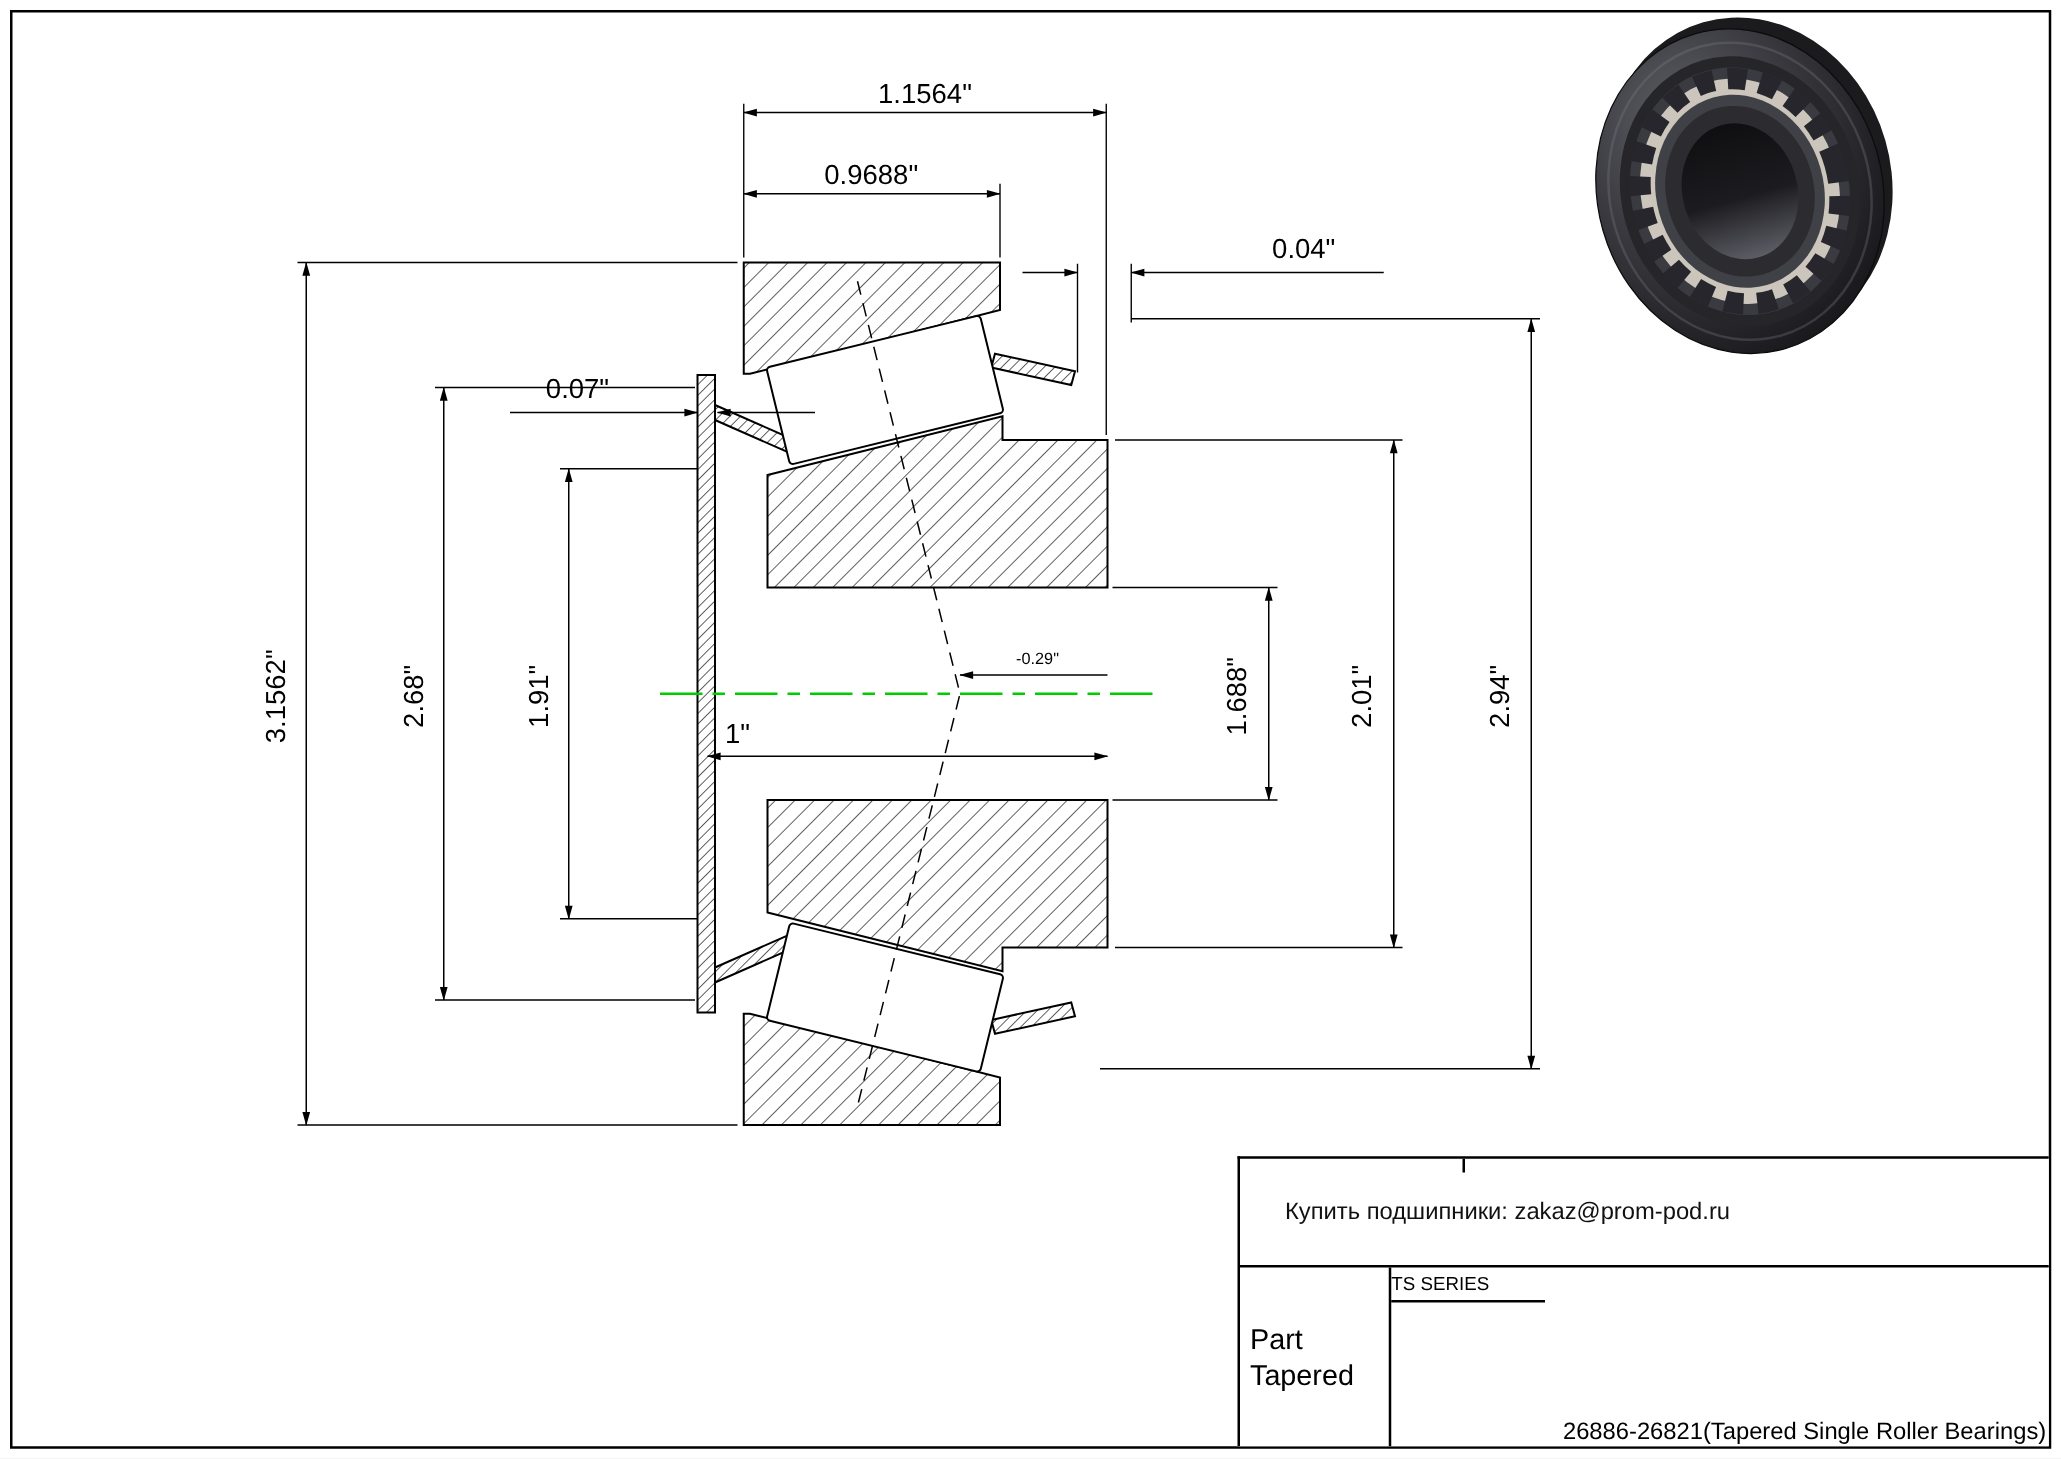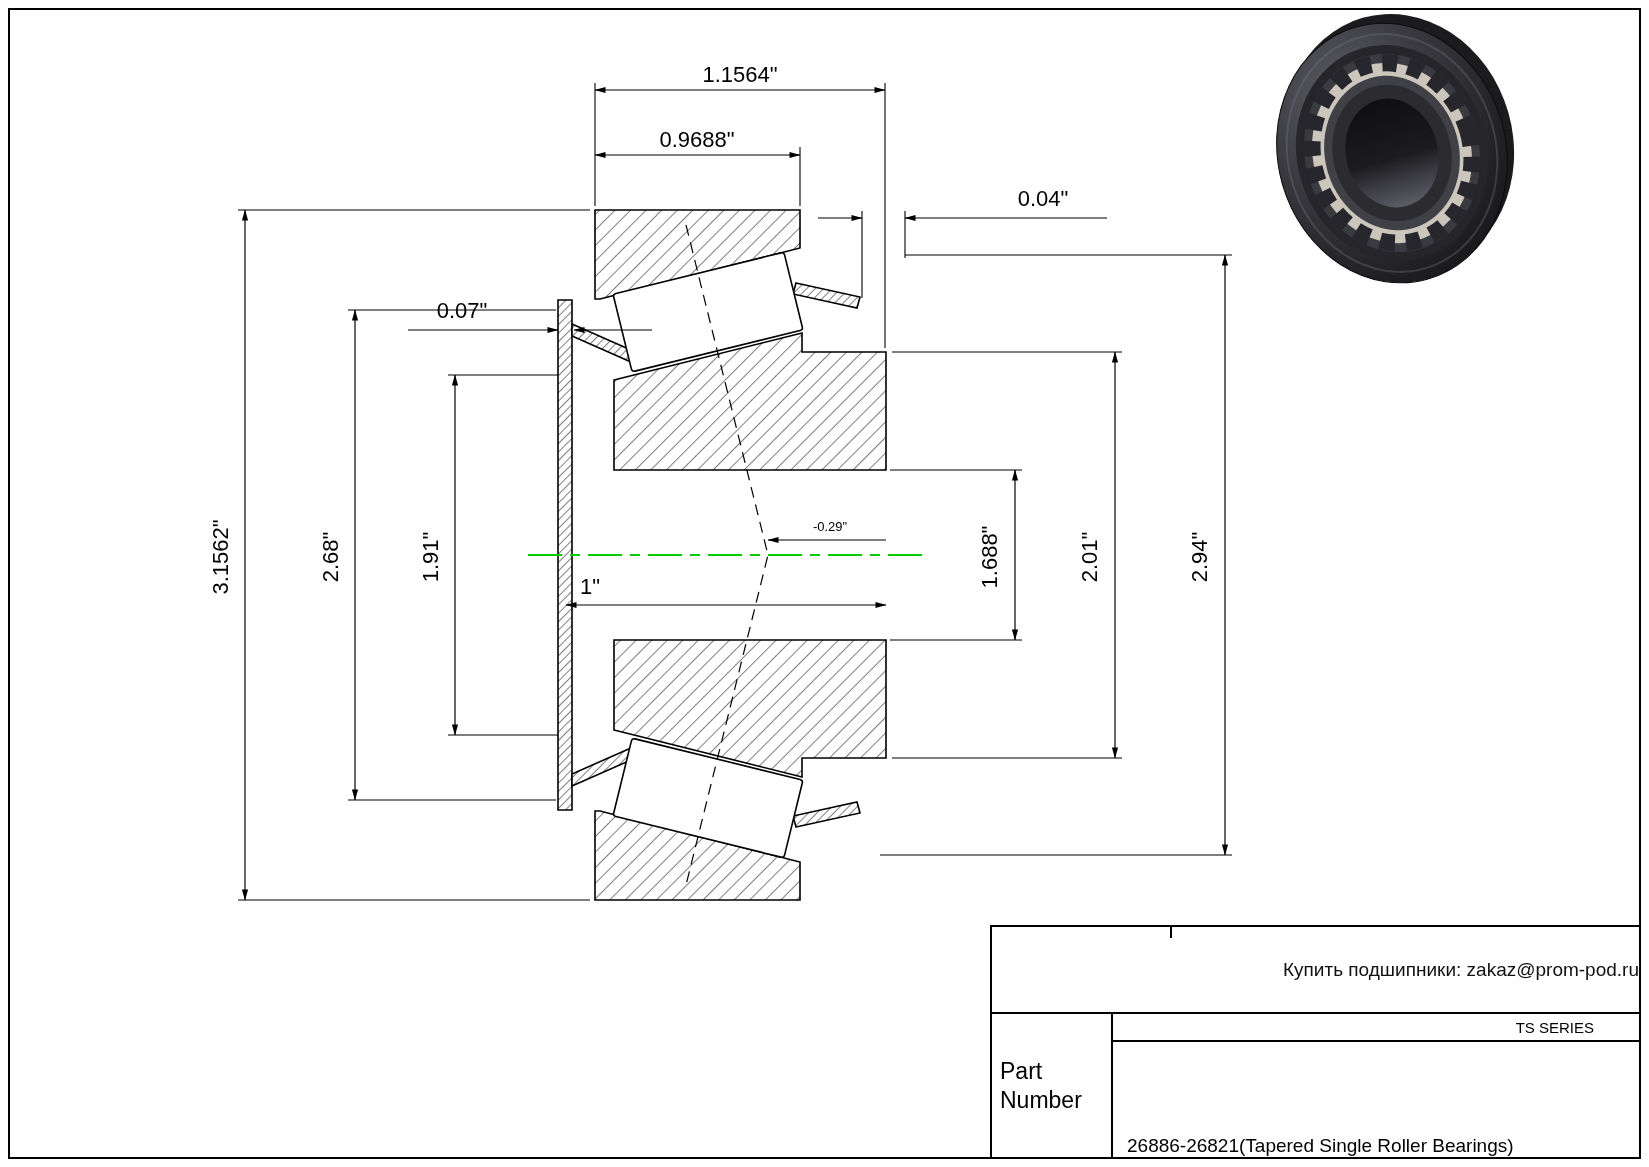--- a/index.html
+++ b/index.html
@@ -14,28 +14,28 @@
   .part { stroke:#000; stroke-width:1.6; }
   .dimtxt { font-size:22px; fill:#000; }
   .dimtxt-sm { font-size:13px; fill:#000; }
   .titleblock {
     position:absolute; left:990px; top:925px; right:10px; bottom:10px;
     border-left:2px solid #000; border-top:2px solid #000; background:#fff;
   }
   .tb-tick { position:absolute; top:0; left:178px; width:2px; height:11px; background:#000; }
   .tb-top {
     position:absolute; top:0; left:0; right:0; height:85px; border-bottom:2px solid #000;
-    display:flex; align-items:center; justify-content:flex-end; font-size:19px; color:#111;padding-left:36px;
+    display:flex; align-items:center; justify-content:flex-start; font-size:19px; color:#111;padding-left:36px;
   }
   .tb-bottom { position:absolute; top:87px; left:0; right:0; bottom:0; display:flex; }
   .tb-part-label {
     width:103px; border-right:2px solid #000; display:flex; align-items:center;
     font-size:23px; padding:0 8px; line-height:1.25; color:#000;
   }
-  .tb-right { flex:1; display:flex; flex-direction:column; }
+  .tb-right { flex:1; display:flex; flex-direction:row; }
   .tb-series {
     height:26px; border-bottom:2px solid #000; display:flex; align-items:center;
     justify-content:flex-end; padding-right:45px; font-size:15px; color:#000;
   }
   .tb-partnum { flex:1; display:flex; align-items:flex-end; padding-left:14px; font-size:19px; color:#000; }
 </style>
 </head>
 <body>
 
 <div class="page">
@@ -158,21 +158,21 @@
       <ellipse cx="0" cy="0" rx="46" ry="55" fill="url(#bg2)"></ellipse>
     </g>
   </svg>
 
   <div class="titleblock">
     <div class="tb-tick"></div>
     <div class="tb-top">
       <span>Купить подшипники: zakaz@prom-pod.ru</span>
     </div>
     <div class="tb-bottom">
-      <div class="tb-part-label">Part Number</div>
+      <div class="tb-part-label">Part Tapered</div>
       <div class="tb-right">
         <div class="tb-series">
           <span>TS SERIES</span>
         </div>
         <div class="tb-partnum">
           <span>26886-26821(Tapered Single Roller Bearings)</span>
         </div>
       </div>
     </div>
   </div>

